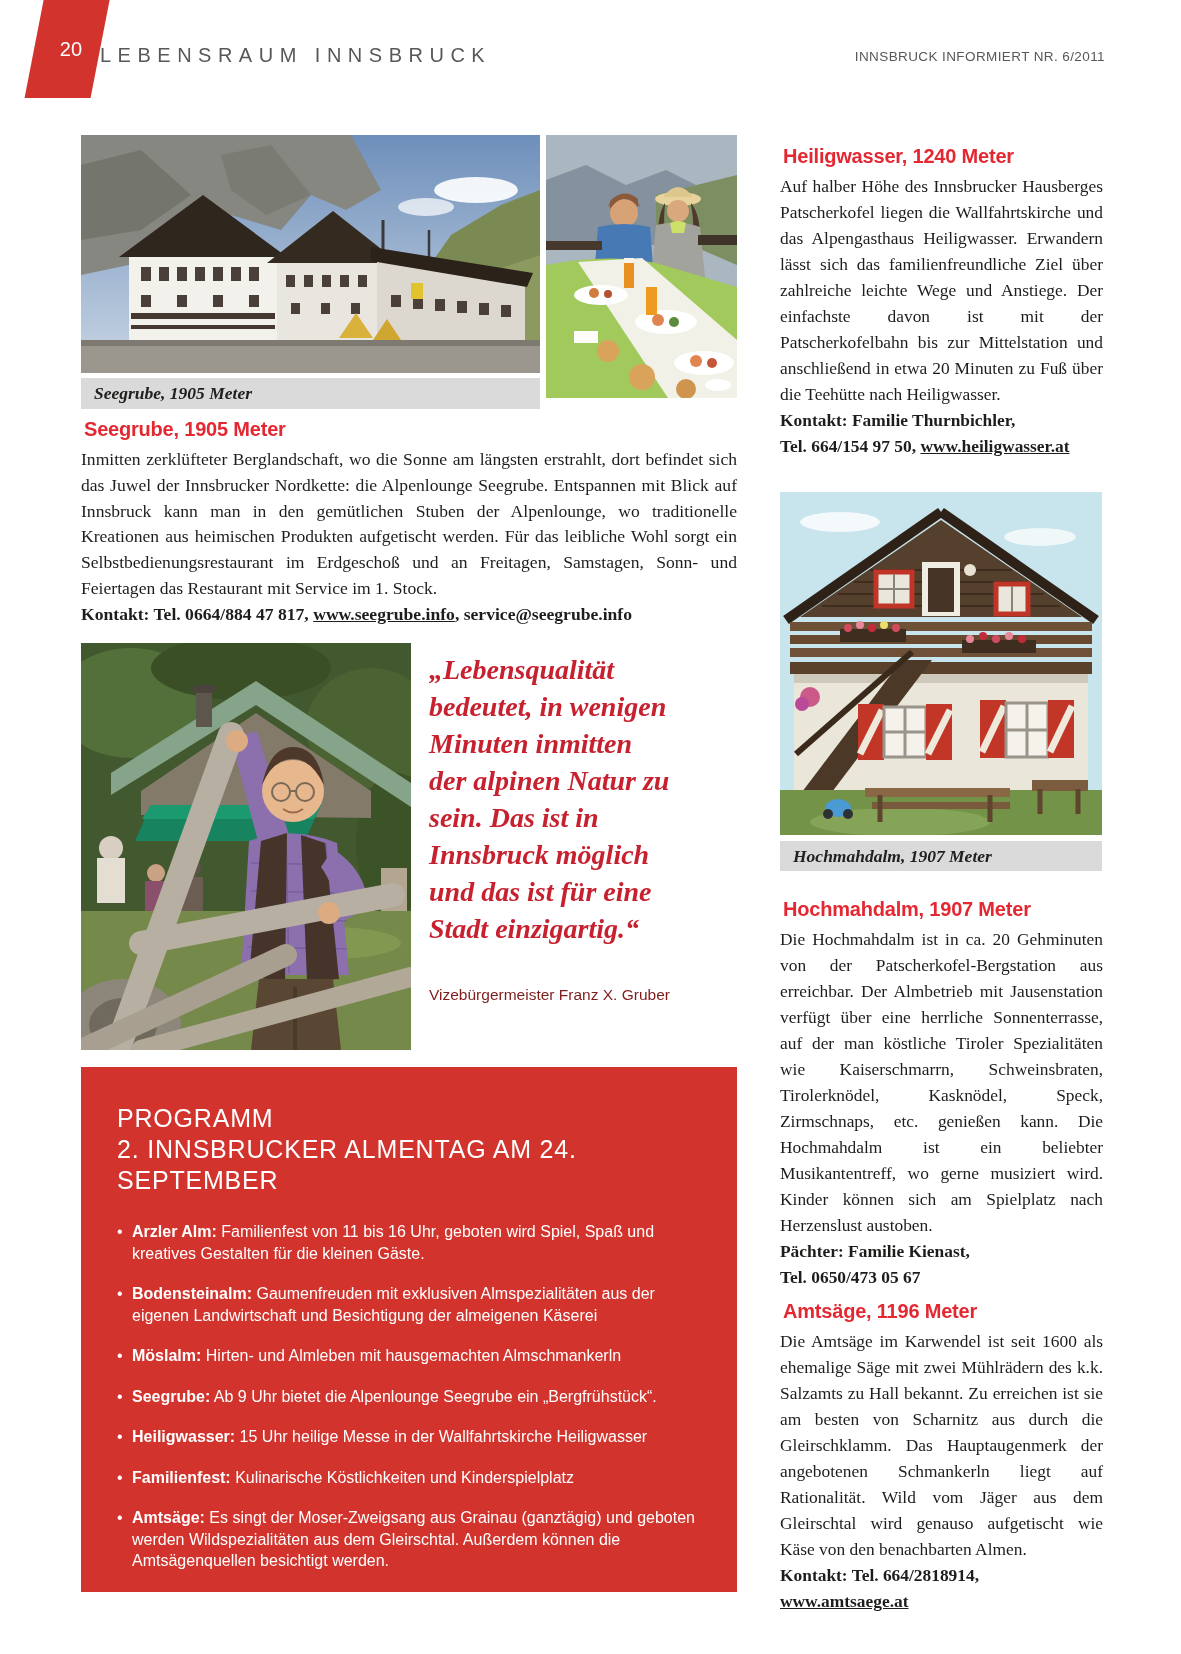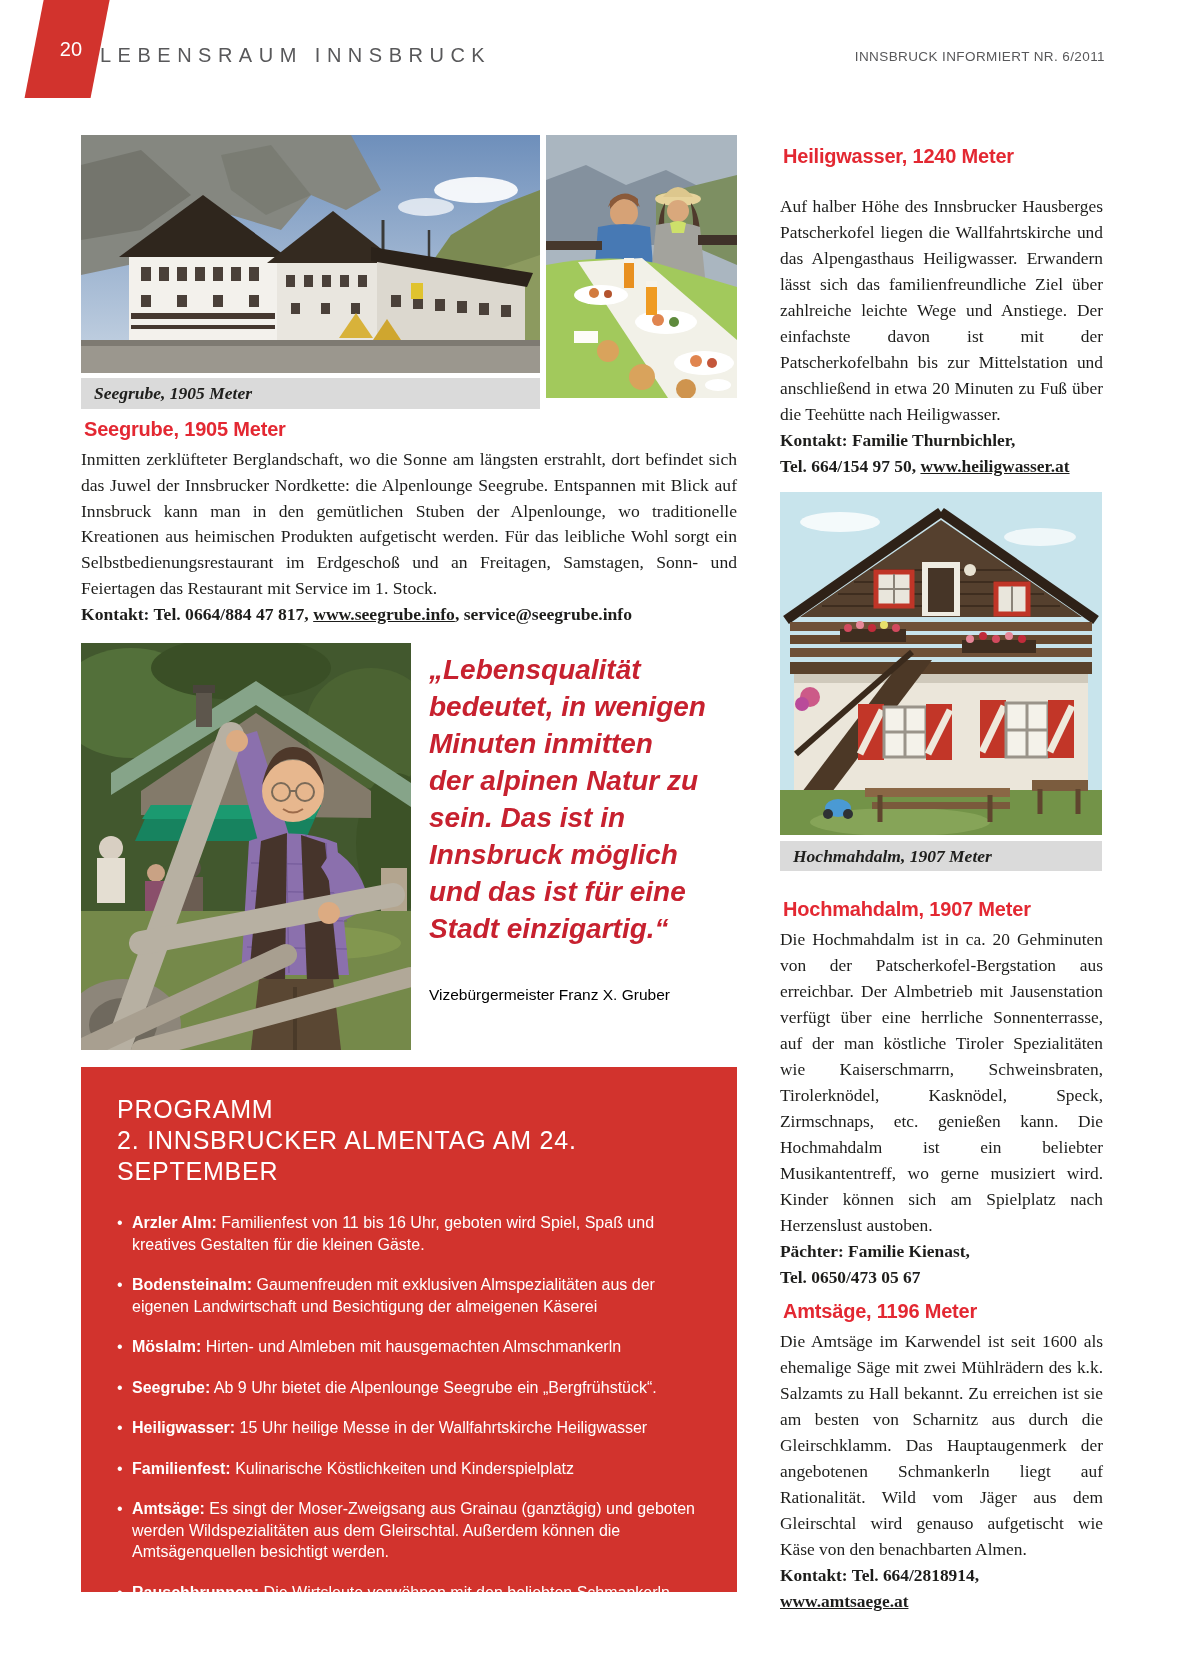--- a/index.html
+++ b/index.html
@@ -30,33 +30,33 @@
   .art-h{position:absolute;margin:3px;font-size:20px;line-height:28px;font-weight:700;
          color:var(--accent-red,#e32832);letter-spacing:-.2px;}
   .h-seegrube{left:81px;top:412px;}
   .h-heilig{left:780px;top:139px;}
   .h-hoch{left:780px;top:892px;}
   .h-amts{left:780px;top:1294px;}
   .body-col{position:absolute;font-family:"Liberation Serif",serif;font-size:17.6px;
             line-height:25.8px;color:var(--body-text,#1d1d1b);text-align:justify;hyphens:auto;}
   .b-seegrube{left:81px;top:447px;width:656px;}
   .rcol{width:323px;line-height:26px;font-size:17.4px;}
-  .b-heilig{left:780px;top:173px;margin-top:20px;}
+  .b-heilig{left:780px;top:173px;}
   .b-hoch{left:780px;top:926px;}
   .b-amts{left:780px;top:1328px;}
   .contact{font-weight:700;}
   a.link{color:inherit;text-decoration:underline;cursor:pointer;}
   
   .quote{position:absolute;left:429px;top:651px;width:308px;
-         font-family:Liberation Sans, sans-serif;font-style:italic;font-weight:700;
+         font-family:Liberation Serif, serif;font-style:italic;font-weight:700;
          font-size:28px;line-height:37px;color:var(--quote-red,#c7212f);}
-  .quote-attr{position:absolute;left:429px;top:986px;font-size:15.5px;color:#000000;}
+  .quote-attr{position:absolute;left:429px;top:986px;font-size:15.5px;color:#7f1d1d;}
   
   .program{position:absolute;left:81px;top:1067px;width:656px;height:525px;
-           background:var(--program-red,#d2332d);box-sizing:border-box;padding:27px 36px;
+           background:var(--program-red,#d2332d);box-sizing:border-box;padding:36px 36px;
            color:#fff;}
   .prog-title div{font-size:25px;line-height:31px;letter-spacing:.8px;font-weight:400;}
   .prog-list{list-style:none;margin:25px 0 0;padding:0;}
   .prog-list li{position:relative;padding-left:15px;font-size:16px;line-height:21.5px;
                 margin-bottom:19px;}
   .prog-list .dot{position:absolute;left:0;top:0;}
   .prog-list b{font-weight:700;}
 </style>
 </head>
 <body>

